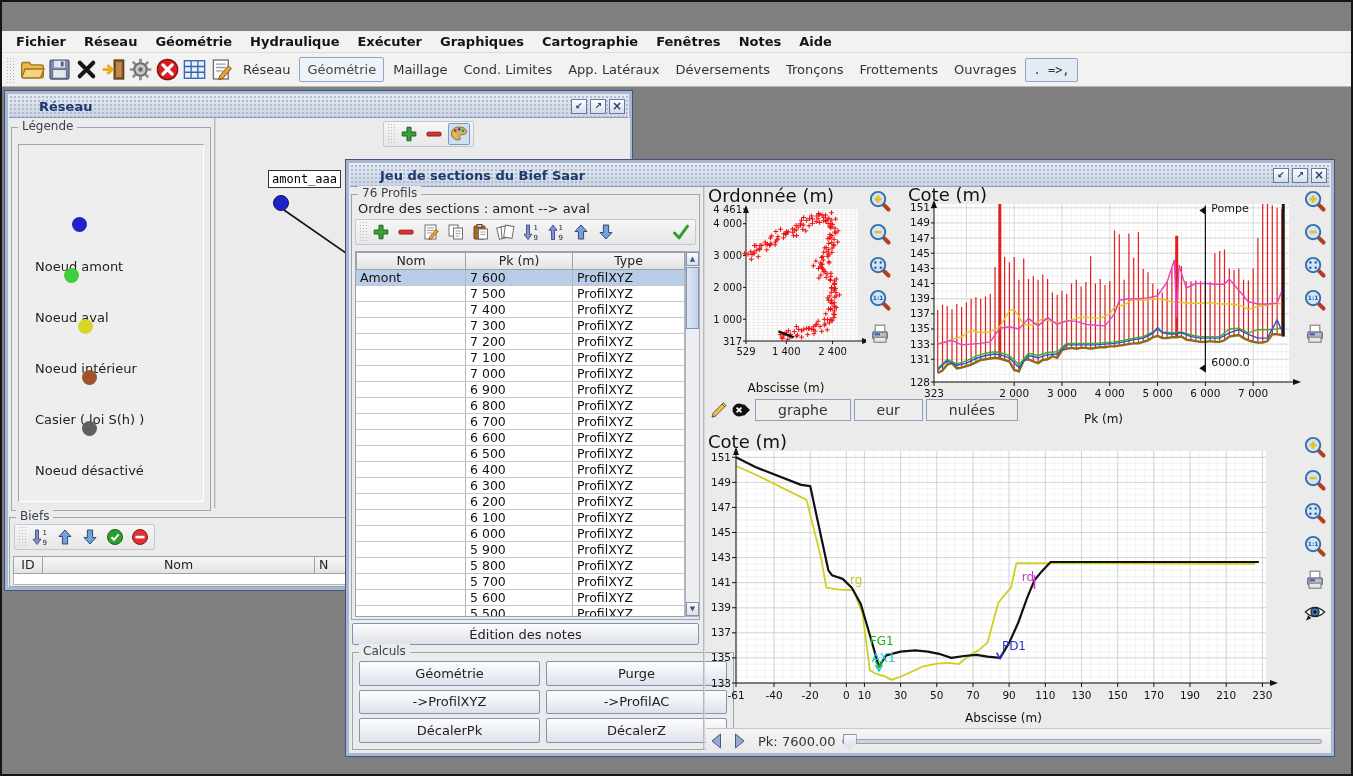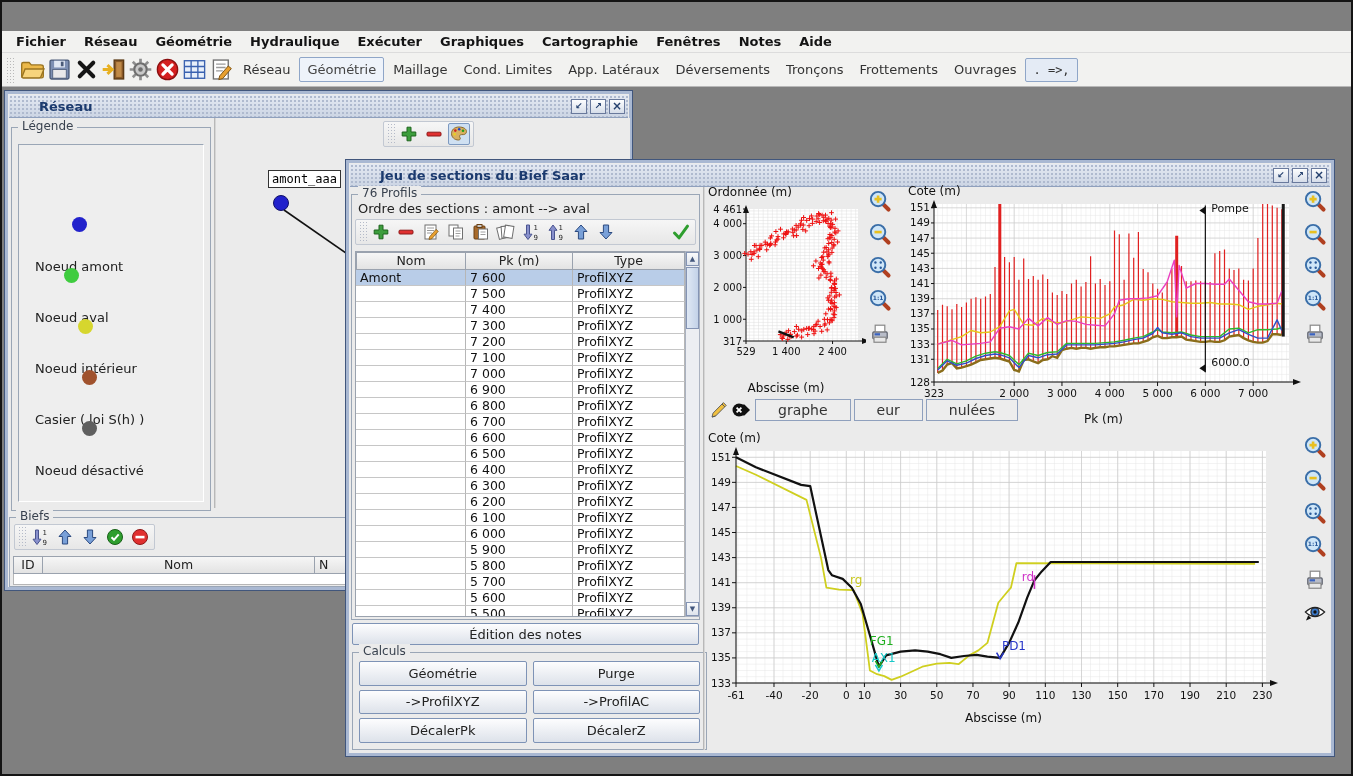--- a/index.html
+++ b/index.html
@@ -60,21 +60,21 @@
   .srow.sel .scell{background:#b9cde8;}
   .shdr{display:flex;height:18px;}
   .sbar{position:absolute;width:15px;background:#eceef2;border:1px solid #aab2c0;}
   .sbtn{position:absolute;left:0;width:13px;height:14px;background:linear-gradient(#fafbfc,#dde3ec);border:1px solid #8494b4;font-size:7px;color:#44587e;display:flex;align-items:center;justify-content:center;}
   .sthumb{position:absolute;left:0;width:13px;background:linear-gradient(90deg,#dfe8f4,#c3d2e8);border:1px solid #8494b4;}
 
   .btn3d{background:linear-gradient(#fdfdfe,#dde2ea);border:1px solid #7e93b6;border-radius:2px;font-size:13px;color:#222;display:flex;align-items:center;justify-content:center;}
 
   
   .chart{position:absolute;}
-  .chart-title{font-size:12px;color:#111;height:16px;padding-left:2px;white-space:nowrap;}
+  .chart-title{font-size:18px;color:#111;height:16px;padding-left:2px;white-space:nowrap;}
   .chart-xlabel{font-size:12px;color:#111;text-align:center;height:16px;}
   .zoomcol{position:absolute;display:flex;flex-direction:column;gap:7px;align-items:center;}
   .zoomcol .ic{width:26px;height:26px;}
   .zoomcol .ic svg{width:24px;height:24px;}
   .tabsrow{position:absolute;display:flex;align-items:center;gap:3px;}
   .tabbtn{border:1px solid #8fa0bd;background:#ededed;font-size:14px;color:#333;padding:2px 22px;}
   .sliderrow{position:absolute;display:flex;align-items:center;background:linear-gradient(#f4f4f4,#e9e9e9);border-top:1px solid #c8c8c8;}
   .slabel{font-size:13px;color:#333;margin:0 6px 0 8px;white-space:nowrap;}
   .strack{position:relative;flex:1;height:5px;background:#cfd4dc;border:1px solid #9aa2b2;border-radius:2px;margin-right:8px;}
   .sthumb2{position:absolute;top:-6px;left:0;width:14px;height:16px;background:linear-gradient(#f8fafc,#d4dde9);border:1px solid #7e93b6;clip-path:polygon(0 0,100% 0,100% 62%,50% 100%,0 62%);}
@@ -477,21 +477,21 @@
               <div class="scell" style="width: 112px;">ProfilXYZ</div>
             </div>
           </div>
         <div class="sbar" style="left:333px;top:56px;height:366px;">
           <div class="sbtn" style="top:0;">▲</div>
           <div class="sthumb" style="top:15px;height:62px;"></div>
           <div class="sbtn" style="bottom:0;">▼</div>
         </div>
       </div>
       <div class="btn3d" style="position:absolute;left:6px;top:463px;width:347px;height:22px;">Édition des notes</div>
-      <div class="groupbox" style="left:6px;top:492px;width:355px;height:98px;">
+      <div class="groupbox" style="left:6px;top:492px;width:382px;height:98px;">
         <span class="glabel">Calculs</span>
         <div id="calc-buttons" style="position:absolute;left:6px;top:8px;right:6px;bottom:6px;display:grid;grid-template-columns:1fr 1fr;gap:4px 6px;">
             <div class="btn3d">Géométrie</div>
             <div class="btn3d">Purge</div>
             <div class="btn3d">-&gt;ProfilXYZ</div>
             <div class="btn3d">-&gt;ProfilAC</div>
             <div class="btn3d">DécalerPk</div>
             <div class="btn3d">DécalerZ</div>
           </div>
       </div>
@@ -818,15 +818,31 @@
           <span class="ic">
             <svg viewBox="0 0 20 20">
               <path d="M2 10q8-7.5 16 0q-8 7.5-16 0z" fill="#fff" stroke="#222"></path>
               <circle cx="10" cy="10" r="3.4" fill="#3a78c8" stroke="#222"></circle>
               <circle cx="10" cy="10" r="1.4" fill="#111"></circle>
               <path d="M2.5 17l4.4-1.8-2.5-2.5z" fill="#111"></path>
             </svg>
           </span>
         </div>
 
+      <div class="sliderrow" id="sliderrow" style="left:360px;top:568px;width:624px;height:25px;">
+        <span class="ic" id="slider-prev">
+            <svg viewBox="0 0 20 20">
+              <path d="M13.5 3L5 10l8.5 7z" fill="#96a8d2" stroke="#44588c"></path>
+            </svg>
+          </span>
+        <span class="ic" id="slider-next">
+            <svg viewBox="0 0 20 20">
+              <path d="M6.5 3L15 10l-8.5 7z" fill="#96a8d2" stroke="#44588c"></path>
+            </svg>
+          </span>
+        <span class="slabel">Pk: 7600.00</span>
+        <span class="strack">
+            <span class="sthumb2"></span>
+          </span>
+      </div>
     </div>
   </div>
 </div>
 
 </body></html>

